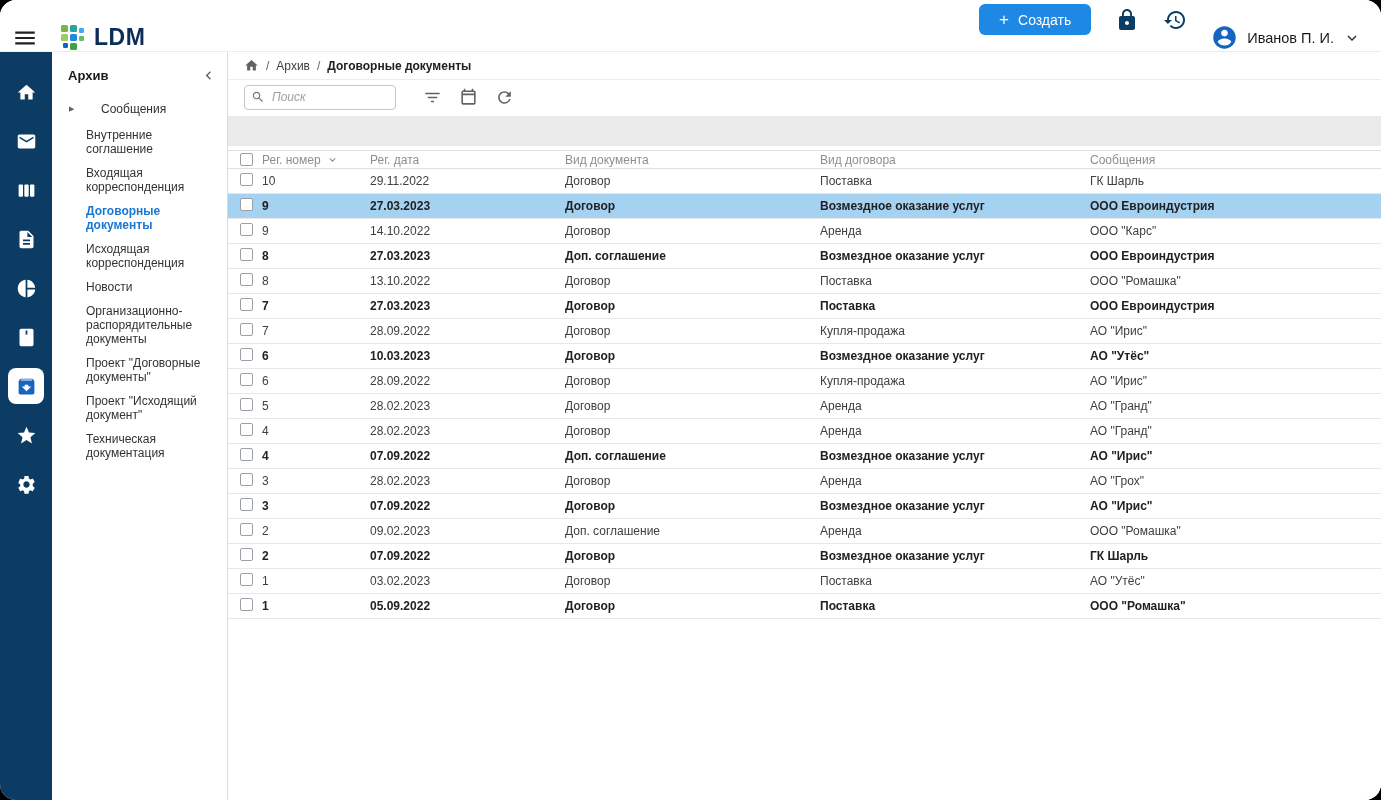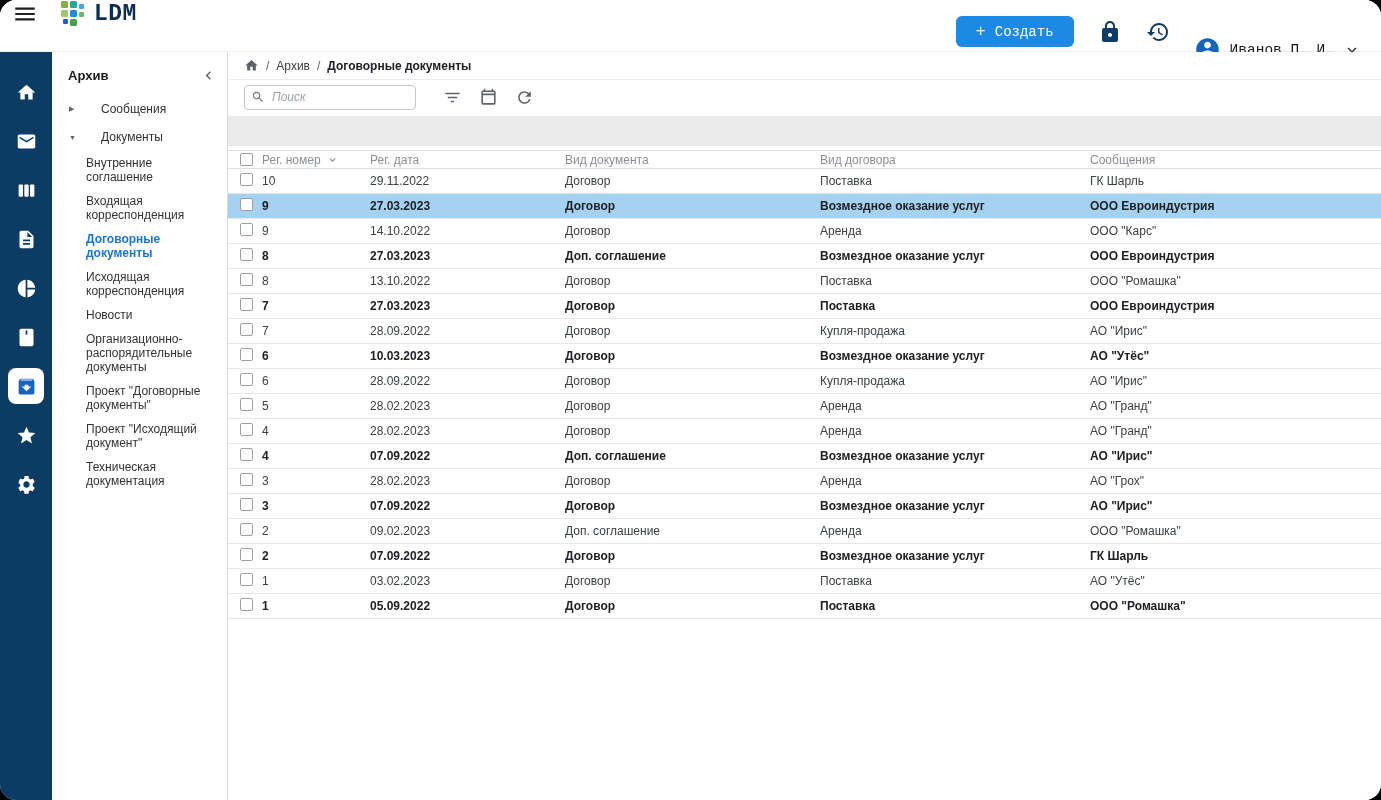--- a/index.html
+++ b/index.html
@@ -2,22 +2,22 @@
 <html><head>
 <meta charset="utf-8">
 <style>
   html,body{margin:0;padding:0;width:1381px;height:800px;background:#000;overflow:hidden;
     font-family:"Liberation Sans","DejaVu Sans",sans-serif;}
   .app{width:1381px;height:800px;border-radius:16px;overflow:hidden;background:#fff;
     display:flex;flex-direction:column;}
   svg{display:block;}
 
   
-  .topbar{height:52px;min-height:52px;display:flex;align-items:flex-start;justify-content:space-between;
-    padding:0 20px 0 12px;background:#fff;border-bottom:1px solid #ececec;box-sizing:border-box;font-family:Liberation Mono, monospace;}
+  .topbar{height:52px;min-height:52px;display:flex;align-items:flex-end;justify-content:space-between;
+    padding:0 20px 0 12px;background:#fff;border-bottom:1px solid #ececec;box-sizing:border-box;}
   .topbar-left{display:flex;align-items:center;}
   .hamburger{width:26px;height:26px;background:none;border:none;padding:0;color:#212121;cursor:pointer;}
   .logo{display:flex;align-items:center;gap:7px;margin-left:22px;}
   .logo-text{font-size:23px;font-weight:700;color:#0c2d57;letter-spacing:.5px;}
   .topbar-right{display:flex;align-items:center;gap:24px;}
   .create-btn{background:#1e88e5;color:#fff;border:none;border-radius:6px;height:31px;padding:0 20px;
     font-size:14px;display:flex;align-items:center;gap:9px;cursor:pointer;font-family:inherit;}
   .create-btn .plus{font-size:17px;line-height:1;font-weight:400;}
   .top-icon{width:24px;height:24px;color:#0c3b64;cursor:pointer;}
   .user{display:flex;align-items:center;gap:9px;font-size:14.5px;color:#1a1a1a;cursor:pointer;margin-top:36px;}
@@ -51,21 +51,21 @@
   
   .main{flex:1;display:flex;flex-direction:column;min-width:0;background:#fff;}
   .breadcrumb{height:27px;min-height:27px;display:flex;align-items:center;gap:7px;padding:0 16px;
     border-bottom:1px solid #ececec;font-size:12px;color:#3c4043;}
   .breadcrumb .home-ic{width:15px;height:15px;color:#5f6368;cursor:pointer;}
   .breadcrumb .sep{color:#5f6368;}
   .breadcrumb .crumb{cursor:pointer;}
   .breadcrumb .crumb-last{font-weight:700;color:#202124;}
 
   .toolbar{height:34px;min-height:34px;display:flex;align-items:center;padding:0 16px;gap:17px;}
-  .search-box{position:relative;width:172px;}
+  .search-box{position:relative;width:152px;}
   .search-box .mag{position:absolute;left:7px;top:50%;transform:translateY(-50%);width:14px;height:14px;color:#757575;}
   .search-box input{width:100%;height:25px;border:1px solid #c6c6c6;border-radius:4px;
     padding:0 6px 0 27px;font-size:12px;color:#333;box-sizing:border-box;outline:none;font-family:inherit;}
   .search-box input::placeholder{color:#9aa0a6;font-style:italic;}
   .tool-icon{width:19px;height:19px;color:#5f6368;cursor:pointer;}
   .tool-icon.first{margin-left:10px;}
 
   .group-band{height:30px;min-height:30px;background:#eaeaea;margin-top:2px;}
 
   
@@ -216,24 +216,20 @@
           <svg viewBox="0 0 24 24" fill="currentColor">
               <path d="M15.41 7.41 14 6l-6 6 6 6 1.41-1.41L10.83 12z"></path>
             </svg>
         </span>
       </div>
       <div class="tree">
           <div class="tree-item level-0">
             <span class="tree-arrow">▶</span>
             <span class="tree-label">Сообщения</span>
           </div>
-          <div class="tree-item level-0">
-            <span class="tree-arrow">▼</span>
-            <span class="tree-label">Документы</span>
-          </div>
           <div class="tree-item level-1"><span class="tree-label">Внутренние соглашение</span></div>
           <div class="tree-item level-1"><span class="tree-label">Входящая корреспонденция</span></div>
           <div class="tree-item level-1 selected"><span class="tree-label">Договорные документы</span></div>
           <div class="tree-item level-1"><span class="tree-label">Исходящая корреспонденция</span></div>
           <div class="tree-item level-1"><span class="tree-label">Новости</span></div>
           <div class="tree-item level-1"><span class="tree-label">Организационно-распорядительные документы</span></div>
           <div class="tree-item level-1"><span class="tree-label">Проект "Договорные документы"</span></div>
           <div class="tree-item level-1"><span class="tree-label">Проект "Исходящий документ"</span></div>
           <div class="tree-item level-1"><span class="tree-label">Техническая документация</span></div>
         </div>

